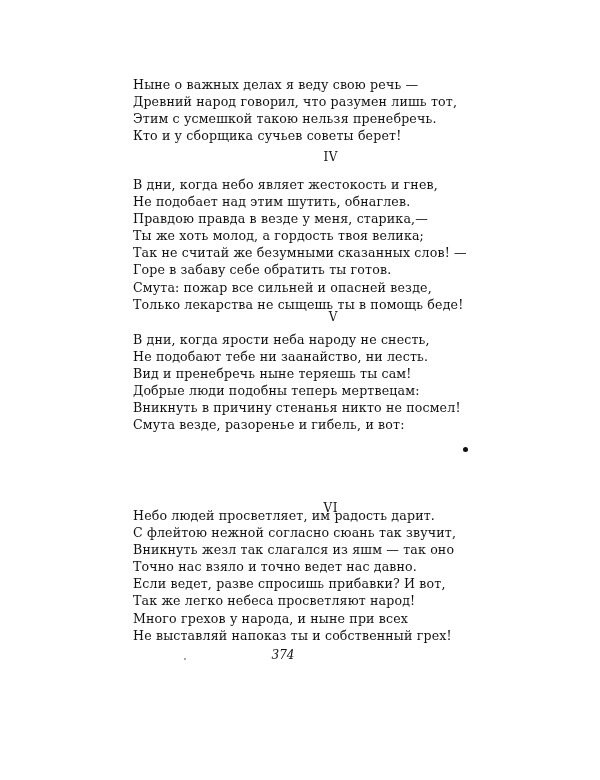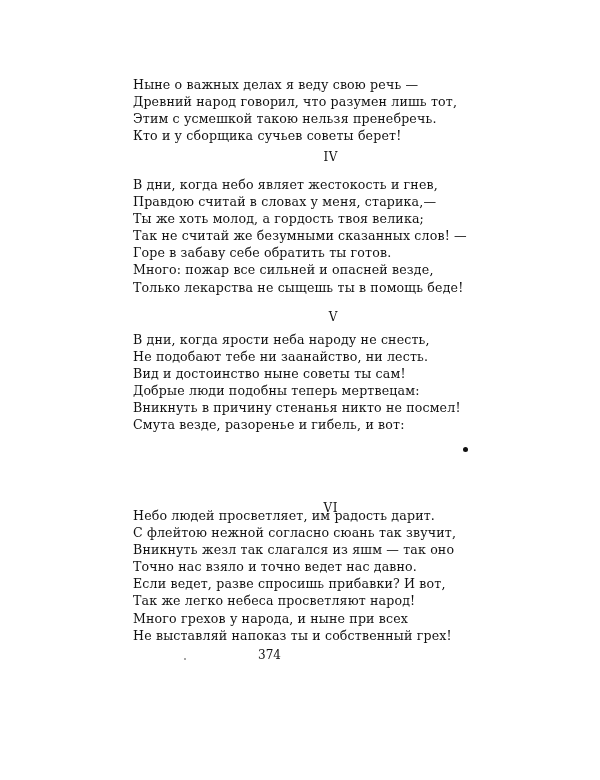--- a/index.html
+++ b/index.html
@@ -44,20 +44,22 @@
       text-align: right;
       font-size: 12px;
       line-height: 16px;
       letter-spacing: 0.5px;
     }
     .page-number {
       position: absolute;
       left: 258px;
       width: 50px;
       top: 647px;
+      text-align: center;
+      font-style: italic;
       font-size: 12px;
       line-height: 16px;
       font-family: "DejaVu Serif", serif;
     }
     .speck {
       position: absolute;
       border-radius: 50%;
       background: #111;
     }
   </style>
@@ -69,33 +71,34 @@
   <div class="stanza" style="top:76px;">
     <span class="line">Ныне о важных делах я веду свою речь —</span>
     <span class="line">Древний народ говорил, что разумен лишь тот,</span>
     <span class="line">Этим с усмешкой такою нельзя пренебречь.</span>
     <span class="line">Кто и у сборщика сучьев советы берет!</span>
   </div>
 
   <div class="heading" style="top:149px;">IV</div>
   <div class="stanza" style="top:170px;margin-top:6px;">
     <span class="line">В дни, когда небо являет жестокость и гнев,</span>
-    <span class="line">Правдою считай в словах у меня, старика,—</span>
+    <span class="line">Не подобает над этим шутить, обнаглев.</span>
+    <span class="line">Правдою правда в везде у меня, старика,—</span>
     <span class="line">Ты же хоть молод, а гордость твоя велика;</span>
     <span class="line">Так не считай же безумными сказанных слов! —</span>
     <span class="line">Горе в забаву себе обратить ты готов.</span>
-    <span class="line">Много: пожар все сильней и опасней везде,</span>
+    <span class="line">Смута: пожар все сильней и опасней везде,</span>
     <span class="line">Только лекарства не сыщешь ты в помощь беде!</span>
   </div>
 
   <div class="heading" style="top:309px;">V</div>
   <div class="stanza" style="top:331px;">
     <span class="line">В дни, когда ярости неба народу не снесть,</span>
     <span class="line">Не подобают тебе ни заанайство, ни лесть.</span>
-    <span class="line">Вид и достоинство ныне советы ты сам!</span>
+    <span class="line">Вид и пренебречь ныне теряешь ты сам!</span>
     <span class="line">Добрые люди подобны теперь мертвецам:</span>
     <span class="line">Вникнуть в причину стенанья никто не посмел!</span>
     <span class="line">Смута везде, разоренье и гибель, и вот:</span>
   </div>
 
   <div class="heading" style="top:460px; font-weight:normal;margin-top:40px;">VI</div>
   <div class="stanza" style="top:507px;">
     <span class="line">Небо людей просветляет, им радость дарит.</span>
     <span class="line">С флейтою нежной согласно сюань так звучит,</span>
     <span class="line">Вникнуть жезл так слагался из яшм — так оно</span>

